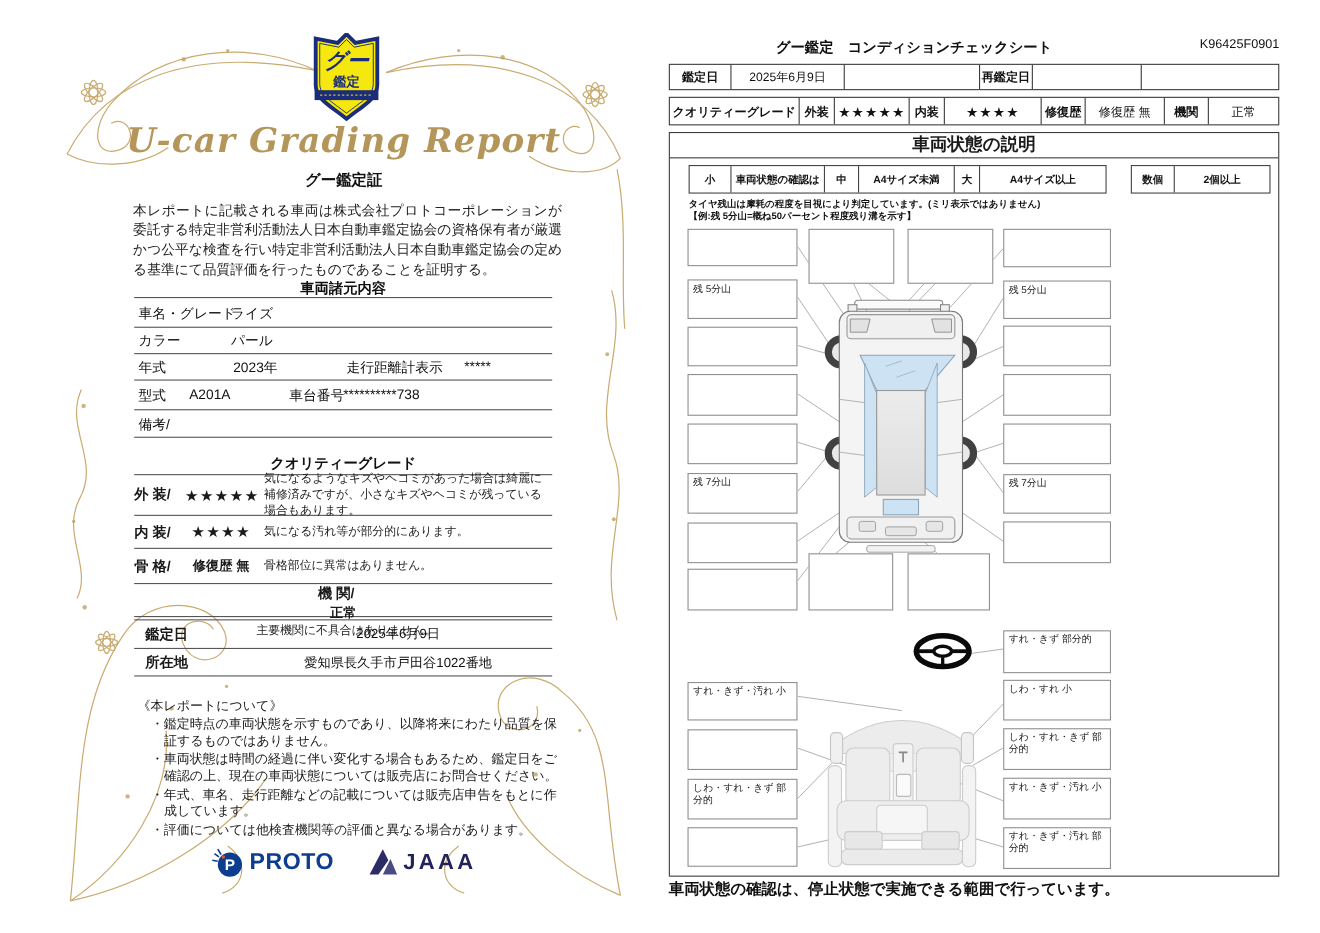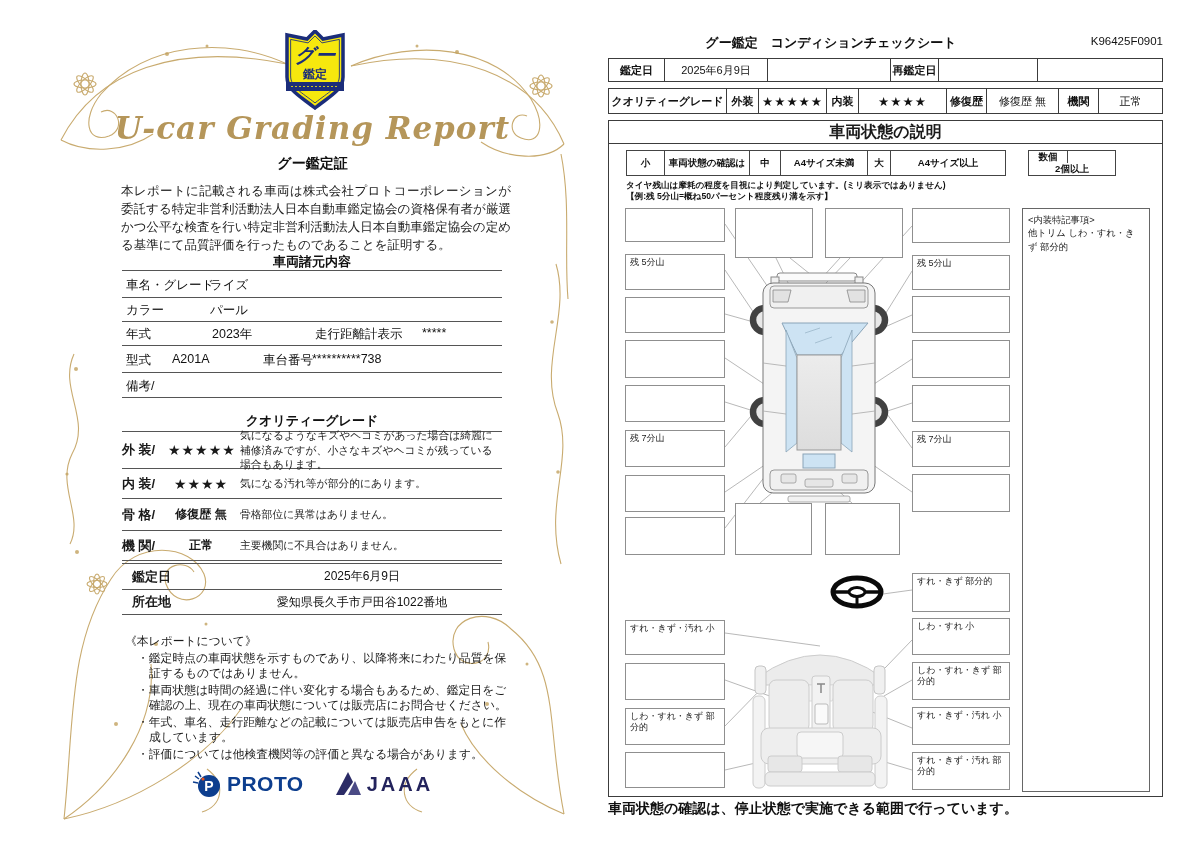--- a/index.html
+++ b/index.html
@@ -177,21 +177,21 @@
       <div class="grow" style="height:30px;">
         <span class="g-lbl">内 装/</span>
         <span class="g-val stars">★★★★</span>
         <span class="g-desc">気になる汚れ等が部分的にあります。</span>
       </div>
       <div class="grow" style="height:32px;">
         <span class="g-lbl">骨 格/</span>
         <span class="g-val">修復歴 無</span>
         <span class="g-desc">骨格部位に異常はありません。</span>
       </div>
-      <div class="grow" style="height:31px;border-bottom:1px solid #555;">
+      <div class="grow" style="height:31px;border-bottom:1px solid #555;flex-direction:column;">
         <span class="g-lbl">機 関/</span>
         <span class="g-val">正常</span>
         <span class="g-desc">主要機関に不具合はありません。</span>
       </div>
     </div>
 
     <div class="ltable" style="top:541px;">
       <div class="irow">
         <span class="i-lbl">鑑定日</span>
         <span class="i-val">2025年6月9日</span>
@@ -261,21 +261,21 @@
     </div>
 
     <div class="legend">
       <div class="lcell" style="width:38px;">小</div>
       <div class="lcell" style="width:85px;">車両状態の確認は</div>
       <div class="lcell" style="width:31px;">中</div>
       <div class="lcell" style="width:87px;">A4サイズ未満</div>
       <div class="lcell" style="width:23px;">大</div>
       <div class="lcell" style="width:114px;">A4サイズ以上</div>
     </div>
-    <div class="legend" style="left:428px;flex-direction:column;">
+    <div class="legend" style="left:428px;">
       <div class="lcell" style="width:39px;">数個</div>
       <div class="lcell" style="width:86px;">2個以上</div>
     </div>
 
     <div class="tire-note" style="top:152px;">タイヤ残山は摩耗の程度を目視により判定しています。(ミリ表示ではありません)</div>
     <div class="tire-note" style="top:163px;">【例:残 5分山=概ね50パーセント程度残り溝を示す】</div>
 
     <svg class="diagram-svg" width="570" height="800" viewBox="0 0 570 800">
       <defs>
         <linearGradient id="roofGrad" x1="0" y1="0" x2="0" y2="1">
@@ -396,20 +396,16 @@
     <div class="cbox" style="left:312px;top:545px;width:98px;height:39px;">すれ・きず 部分的</div>
     <div class="cbox" style="left:25px;top:592px;width:100px;height:35px;">すれ・きず・汚れ 小</div>
     <div class="cbox" style="left:25px;top:635px;width:100px;height:37px;"></div>
     <div class="cbox" style="left:25px;top:680px;width:100px;height:37px;">しわ・すれ・きず 部分的</div>
     <div class="cbox" style="left:25px;top:724px;width:100px;height:36px;"></div>
     <div class="cbox" style="left:312px;top:590px;width:98px;height:37px;">しわ・すれ 小</div>
     <div class="cbox" style="left:312px;top:634px;width:98px;height:38px;">しわ・すれ・きず 部分的</div>
     <div class="cbox" style="left:312px;top:679px;width:98px;height:38px;">すれ・きず・汚れ 小</div>
     <div class="cbox" style="left:312px;top:724px;width:98px;height:38px;">すれ・きず・汚れ 部分的</div>
 
-    <div class="interior-panel">
-      <div>&lt;内装特記事項&gt;</div>
-      <div>他トリム しわ・すれ・きず 部分的</div>
-    </div>
 
     <div class="rp-footer">車両状態の確認は、停止状態で実施できる範囲で行っています。</div>
   </div>
 </div>
 
 </body></html>

